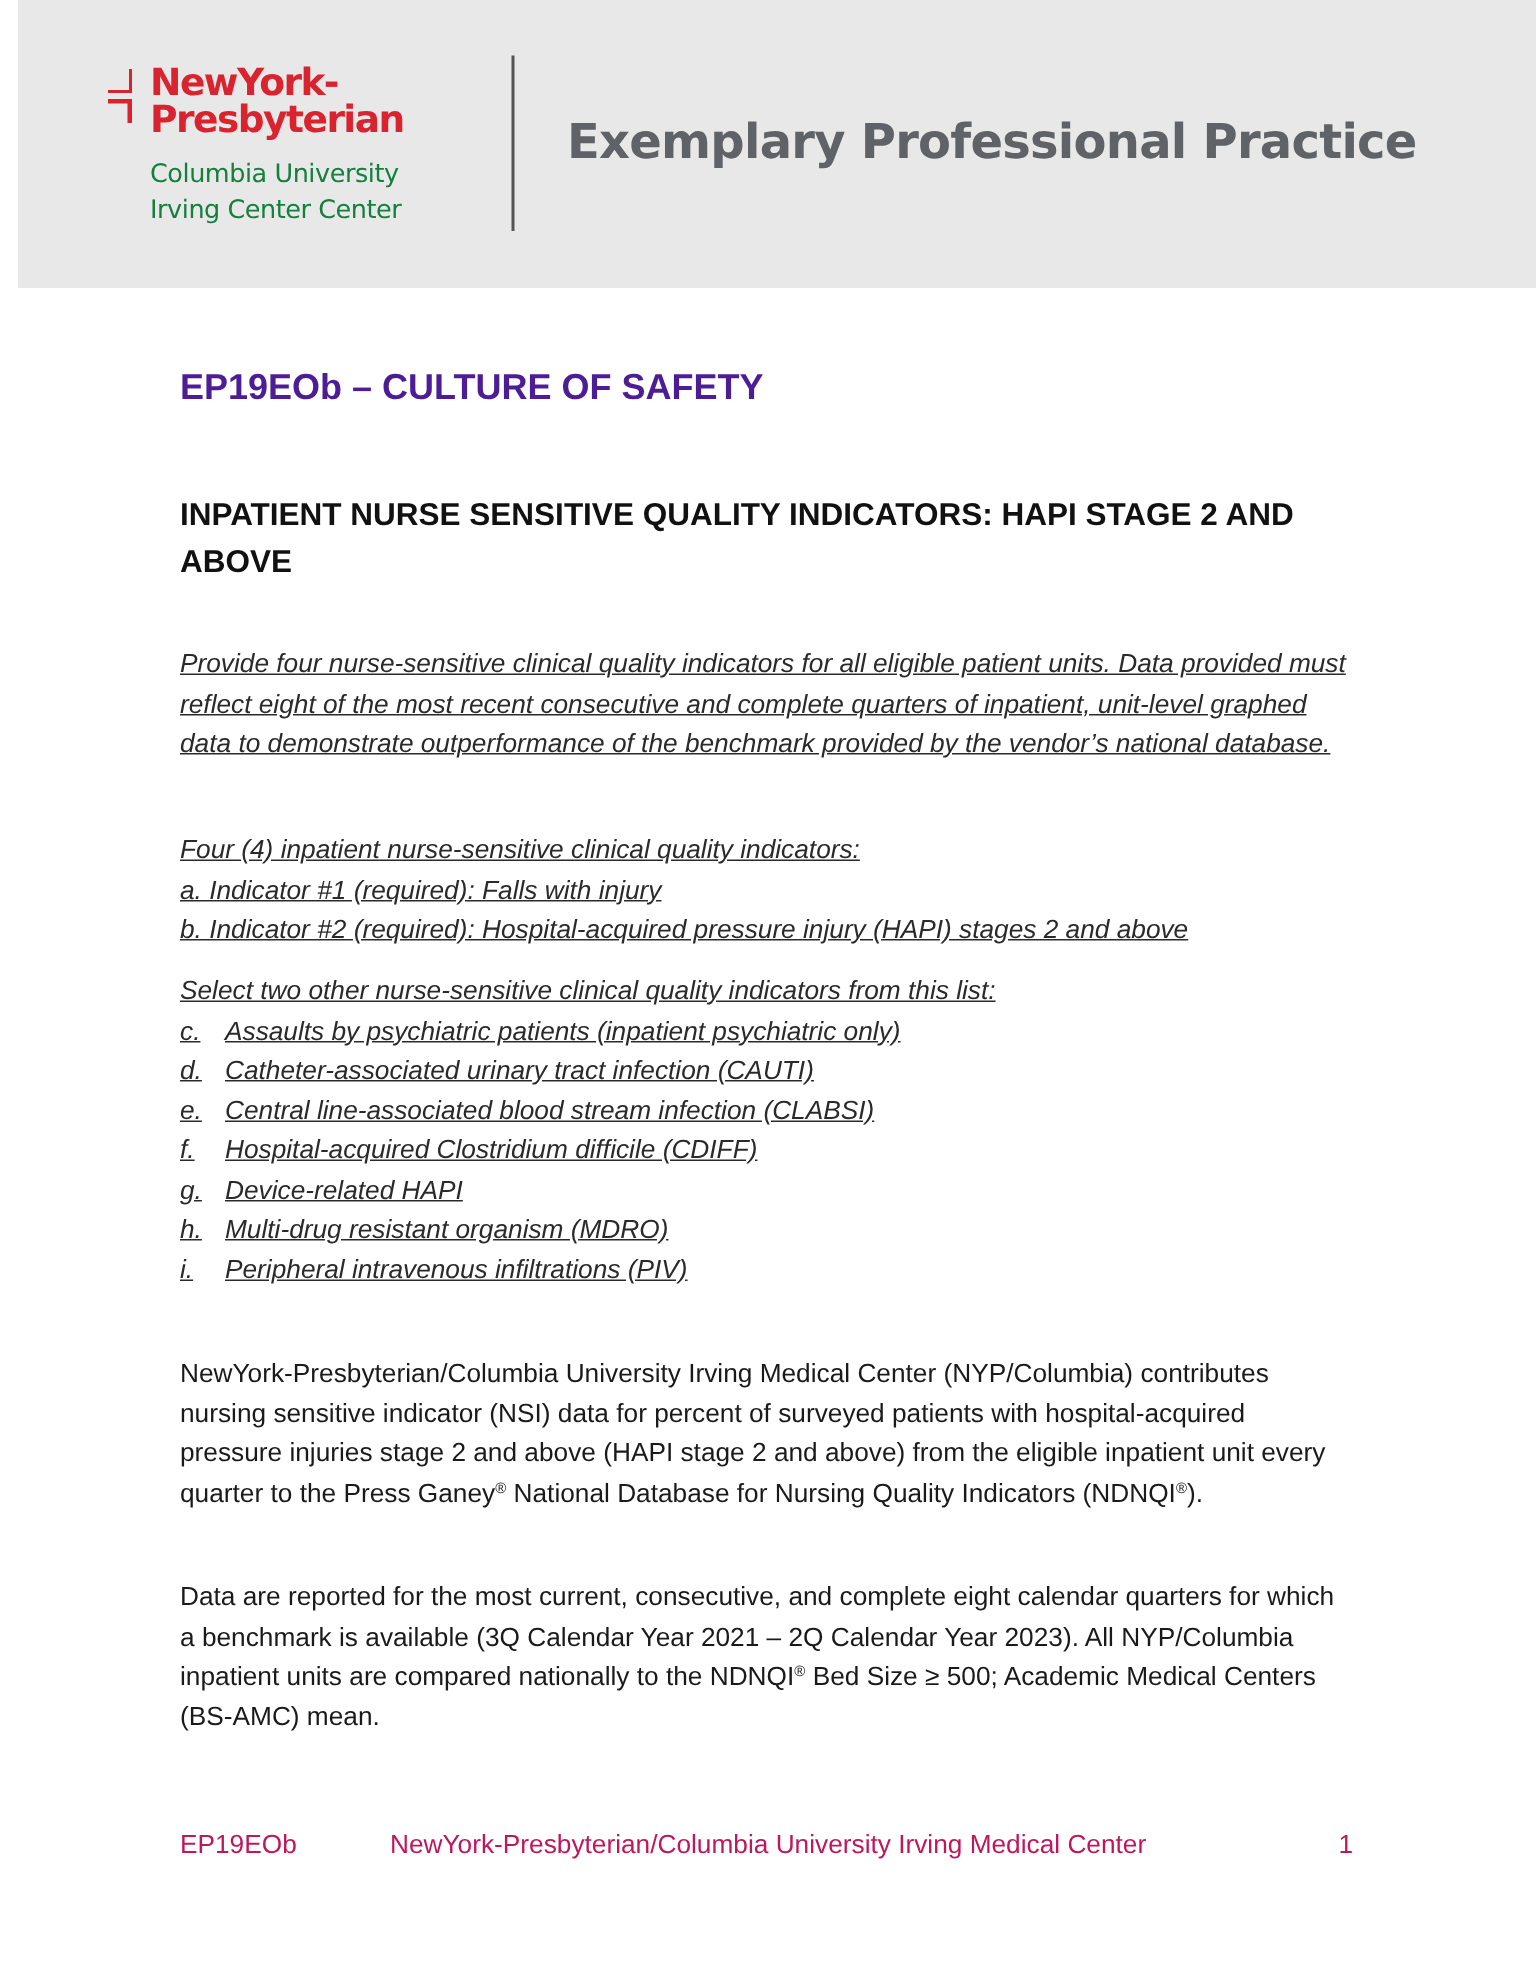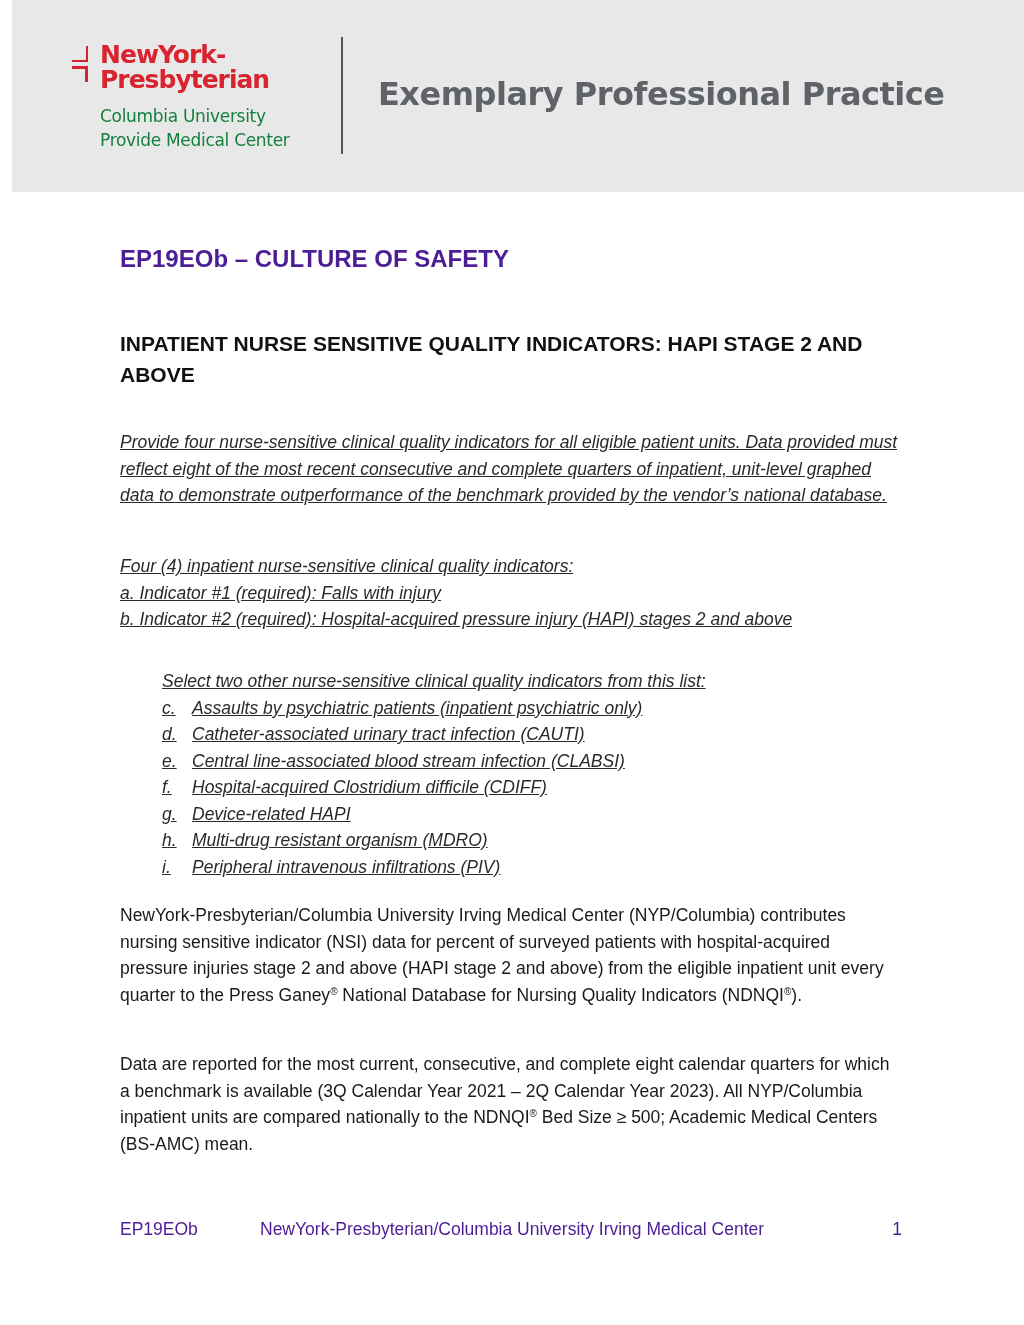--- a/index.html
+++ b/index.html
@@ -29,28 +29,28 @@
   .header-title {
     position: absolute; left: 366px; top: 74px; color: #5f6368; font-weight: bold;
     font-size: 32px; line-height: 40px; font-family: "DejaVu Sans", sans-serif; letter-spacing: -0.5px; text-align: right;
   }
   .content { position: absolute; left: 120px; top: 0; width: 790px; }
   .h1 { position: absolute; top: 244px; left: 0; font-weight: bold; font-size: 24px; line-height: 30px; color: #4c1d95; }
   .h2 { position: absolute; top: 328px; left: 0; width: 790px; font-weight: bold; font-size: 21px; line-height: 31px; color: #111; }
   .italic { font-style: italic; font-size: 17.5px; line-height: 26.5px; color: #2a2a2a; text-decoration: underline; }
   .p1 { position: absolute; top: 429px; left: 0; width: 780px; }
   .p2 { position: absolute; top: 553px; left: 0; width: 790px; }
-  .p3 { position: absolute; top: 668px; left: 0; width: 790px; margin-left: 42px; }
+  .p3 { position: absolute; top: 647px; left: 0; width: 790px; }
   .li { display: flex; }
   .li .mk { width: 30px; flex: none; }
   .body-text { font-size: 17.5px; line-height: 26.5px; color: #1a1a1a; }
   .p4 { position: absolute; top: 902px; left: 0; width: 780px; }
   .p5 { position: absolute; top: 1051px; left: 0; width: 780px; }
   sup { font-size: 10px; line-height: 0; vertical-align: 6px; }
-  .footer { position: absolute; top: 1219px; left: 0; width: 790px; height: 24px; color: #4c1d95; font-size: 17.5px; }
+  .footer { position: absolute; top: 1219px; left: 0; width: 790px; height: 24px; color: #be185d; font-size: 17.5px; }
   .footer .f-code { position: absolute; left: 0; top: 0; }
   .footer .f-org { position: absolute; left: 140px; top: 0; }
   .footer .f-page { position: absolute; right: 8px; top: 0; }
 </style>
 </head>
 <body>
 
 <div class="header">
   <div class="logo">
     <div class="logo-mark">
@@ -58,21 +58,21 @@
         <div class="t1v"></div>
       <div class="t2"></div>
         <div class="t2v"></div>
     </div>
     <div class="logo-name">
       <div>NewYork-</div>
       <div>Presbyterian</div>
     </div>
     <div class="logo-sub">
       <div>Columbia University</div>
-      <div>Provide Medical Center</div>
+      <div>Irving Center Center</div>
     </div>
   </div>
   <div class="divider"></div>
   <div class="header-title">Exemplary Professional Practice</div>
 </div>
 
 <div class="content">
   <div class="h1">EP19EOb – CULTURE OF SAFETY</div>
   <div class="h2">INPATIENT NURSE SENSITIVE QUALITY INDICATORS: HAPI STAGE 2 AND ABOVE</div>
 

